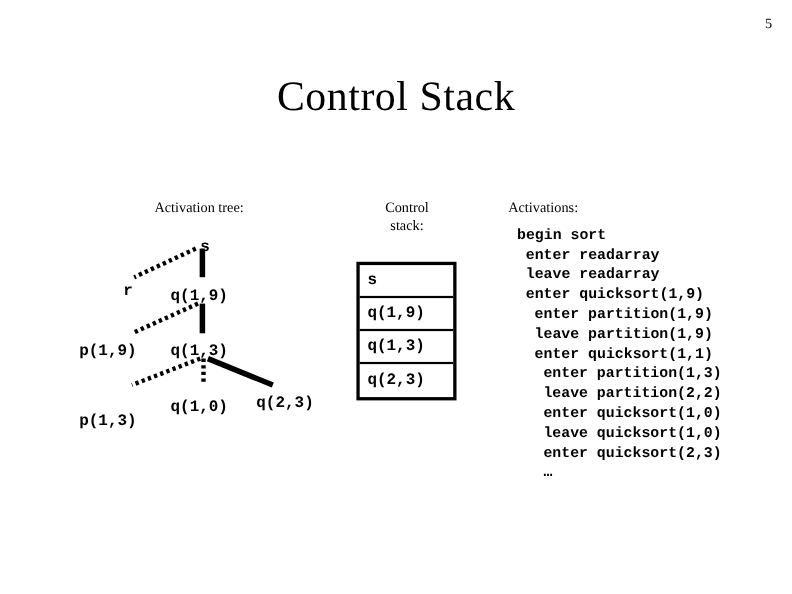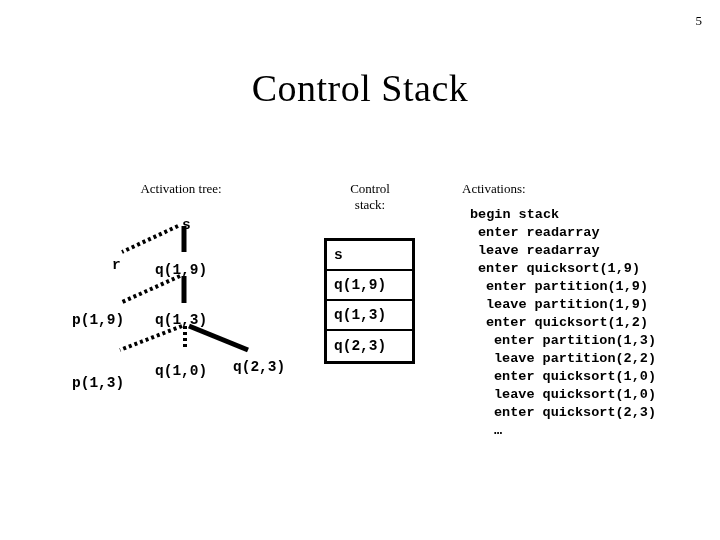--- a/index.html
+++ b/index.html
@@ -177,26 +177,26 @@
 <div class="stack-box">
   <div class="stack-cell">s</div>
   <div class="stack-cell">q(1,9)</div>
   <div class="stack-cell">q(1,3)</div>
   <div class="stack-cell">q(2,3)</div>
 </div>
 
 <div class="col-heading" id="heading-activations">Activations:</div>
 
 <div class="activations-list">
-  <span class="activation-line ind0">begin stack</span>
+  <span class="activation-line ind0">begin sort</span>
   <span class="activation-line ind1">enter readarray</span>
   <span class="activation-line ind1">leave readarray</span>
   <span class="activation-line ind1">enter quicksort(1,9)</span>
   <span class="activation-line ind2">enter partition(1,9)</span>
   <span class="activation-line ind2">leave partition(1,9)</span>
-  <span class="activation-line ind2">enter quicksort(1,2)</span>
+  <span class="activation-line ind2">enter quicksort(1,1)</span>
   <span class="activation-line ind3">enter partition(1,3)</span>
   <span class="activation-line ind3">leave partition(2,2)</span>
   <span class="activation-line ind3">enter quicksort(1,0)</span>
   <span class="activation-line ind3">leave quicksort(1,0)</span>
   <span class="activation-line ind3">enter quicksort(2,3)</span>
   <span class="activation-line ellipsis-line">…</span>
 </div>
 
 </body></html>

